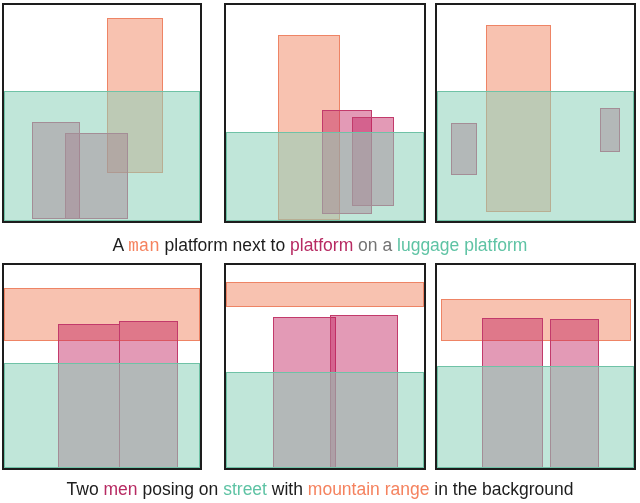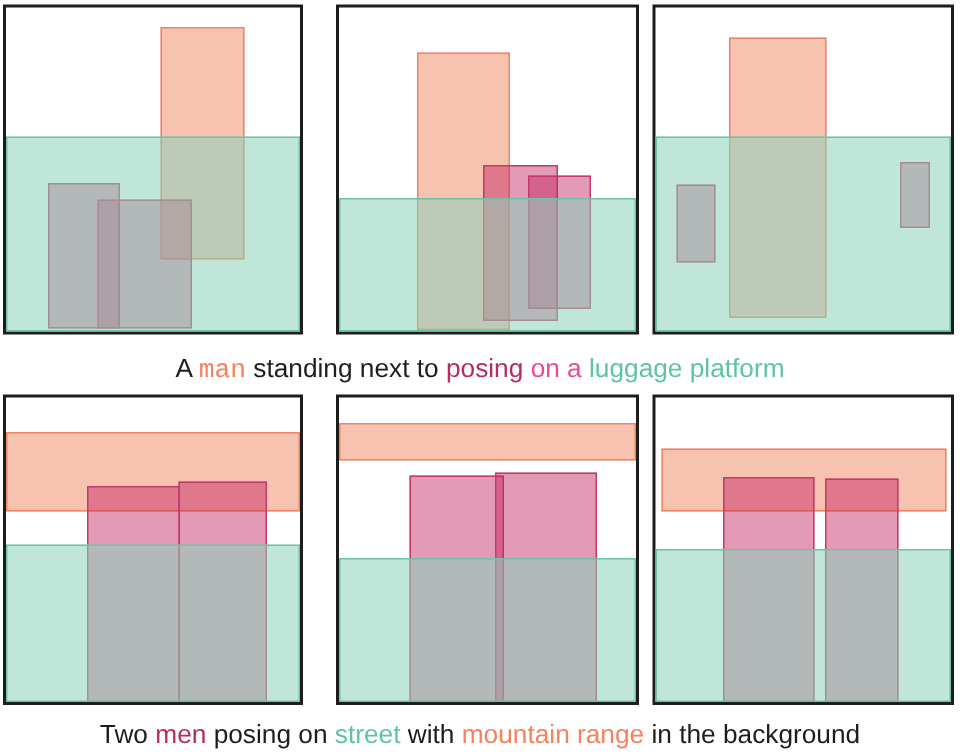--- a/index.html
+++ b/index.html
@@ -53,21 +53,21 @@
       <div class="shape" style="left: 96px; top: 105px; width: 50px; height: 104px; background: rgba(192, 31, 94, 0.45); border-color: rgb(194, 58, 107);"></div>
       <div class="shape" style="left: 126px; top: 112px; width: 42px; height: 89px; background: rgba(192, 31, 94, 0.45); border-color: rgb(194, 58, 107);"></div>
       <div class="shape" style="left: 0px; top: 127px; width: 198px; height: 89px; background: rgba(140, 210, 185, 0.55); border-color: rgb(111, 194, 166);"></div>
     </div>
     <div class="panel" style="left: 435px; top: 3px; width: 201px; height: 220px; border-color: rgb(29, 29, 29);">
       <div class="shape" style="left: 49px; top: 20px; width: 65px; height: 187px; background: rgba(240, 120, 80, 0.45); border-color: rgb(238, 132, 101);"></div>
       <div class="shape" style="left: 14px; top: 118px; width: 26px; height: 52px; background: rgba(192, 31, 94, 0.45); border-color: rgb(194, 58, 107);"></div>
       <div class="shape" style="left: 163px; top: 103px; width: 20px; height: 44px; background: rgba(192, 31, 94, 0.45); border-color: rgb(194, 58, 107);"></div>
       <div class="shape" style="left: 0px; top: 86px; width: 197px; height: 130px; background: rgba(140, 210, 185, 0.55); border-color: rgb(111, 194, 166);"></div>
     </div>
-    <div class="caption" style="top: 233px;"><span style="color: rgb(29, 29, 29);">A </span><span style="color: rgb(245, 130, 94); font-family: Liberation Mono, monospace;">man</span><span style="color: rgb(29, 29, 29);"> standing next to </span><span style="color: rgb(183, 42, 98);">posing</span><span style="color: #ec4899; text-align: center;"> on a </span><span style="color: rgb(94, 195, 164);">luggage platform</span></div>
+    <div class="caption" style="top: 233px;"><span style="color: rgb(29, 29, 29);">A </span><span style="color: rgb(245, 130, 94); font-family: Liberation Mono, monospace;">man</span><span style="color: rgb(29, 29, 29);"> platform next to </span><span style="color: rgb(183, 42, 98);">platform</span><span style="color: #737373; text-align: center;"> on a </span><span style="color: rgb(94, 195, 164);">luggage platform</span></div>
     <div class="panel" style="left: 2px; top: 263px; width: 200px; height: 207px; border-color: rgb(29, 29, 29);">
       <div class="shape" style="left: 0px; top: 23px; width: 196px; height: 53px; background: rgba(240, 120, 80, 0.45); border-color: rgb(238, 132, 101);"></div>
       <div class="shape" style="left: 54px; top: 59px; width: 62px; height: 144px; background: rgba(192, 31, 94, 0.45); border-color: rgb(194, 58, 107);"></div>
       <div class="shape" style="left: 115px; top: 56px; width: 59px; height: 147px; background: rgba(192, 31, 94, 0.45); border-color: rgb(194, 58, 107);"></div>
       <div class="shape" style="left: 0px; top: 98px; width: 196px; height: 105px; background: rgba(140, 210, 185, 0.55); border-color: rgb(111, 194, 166);"></div>
     </div>
     <div class="panel" style="left: 224px; top: 263px; width: 202px; height: 207px; border-color: rgb(29, 29, 29);">
       <div class="shape" style="left: 0px; top: 17px; width: 198px; height: 25px; background: rgba(240, 120, 80, 0.45); border-color: rgb(238, 132, 101);"></div>
       <div class="shape" style="left: 47px; top: 52px; width: 63px; height: 151px; background: rgba(192, 31, 94, 0.45); border-color: rgb(194, 58, 107);"></div>
       <div class="shape" style="left: 104px; top: 50px; width: 68px; height: 153px; background: rgba(192, 31, 94, 0.45); border-color: rgb(194, 58, 107);"></div>

